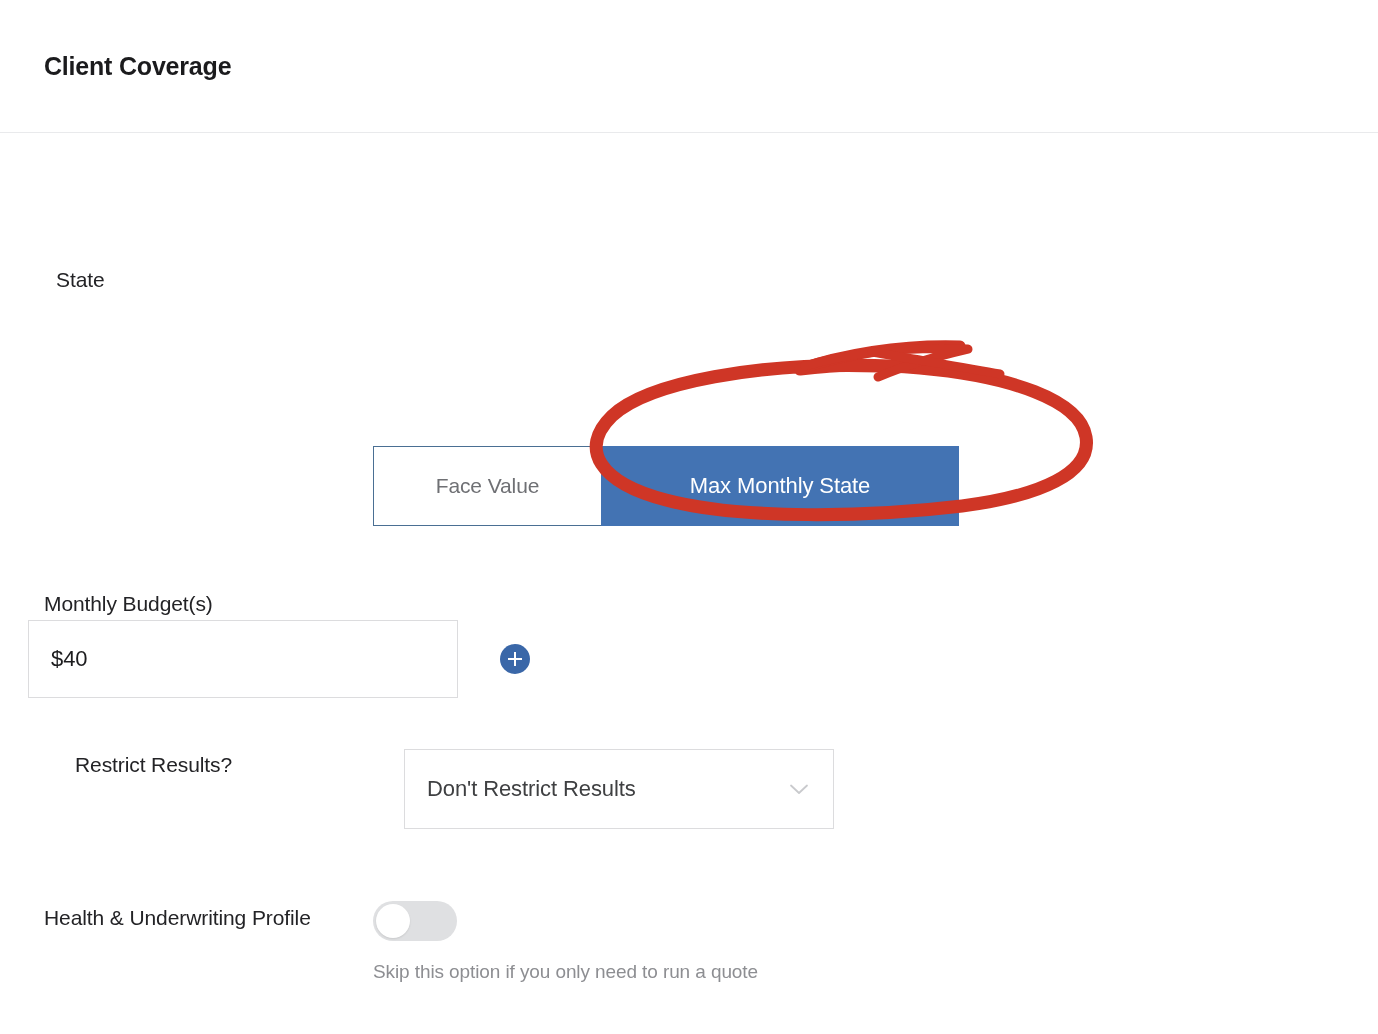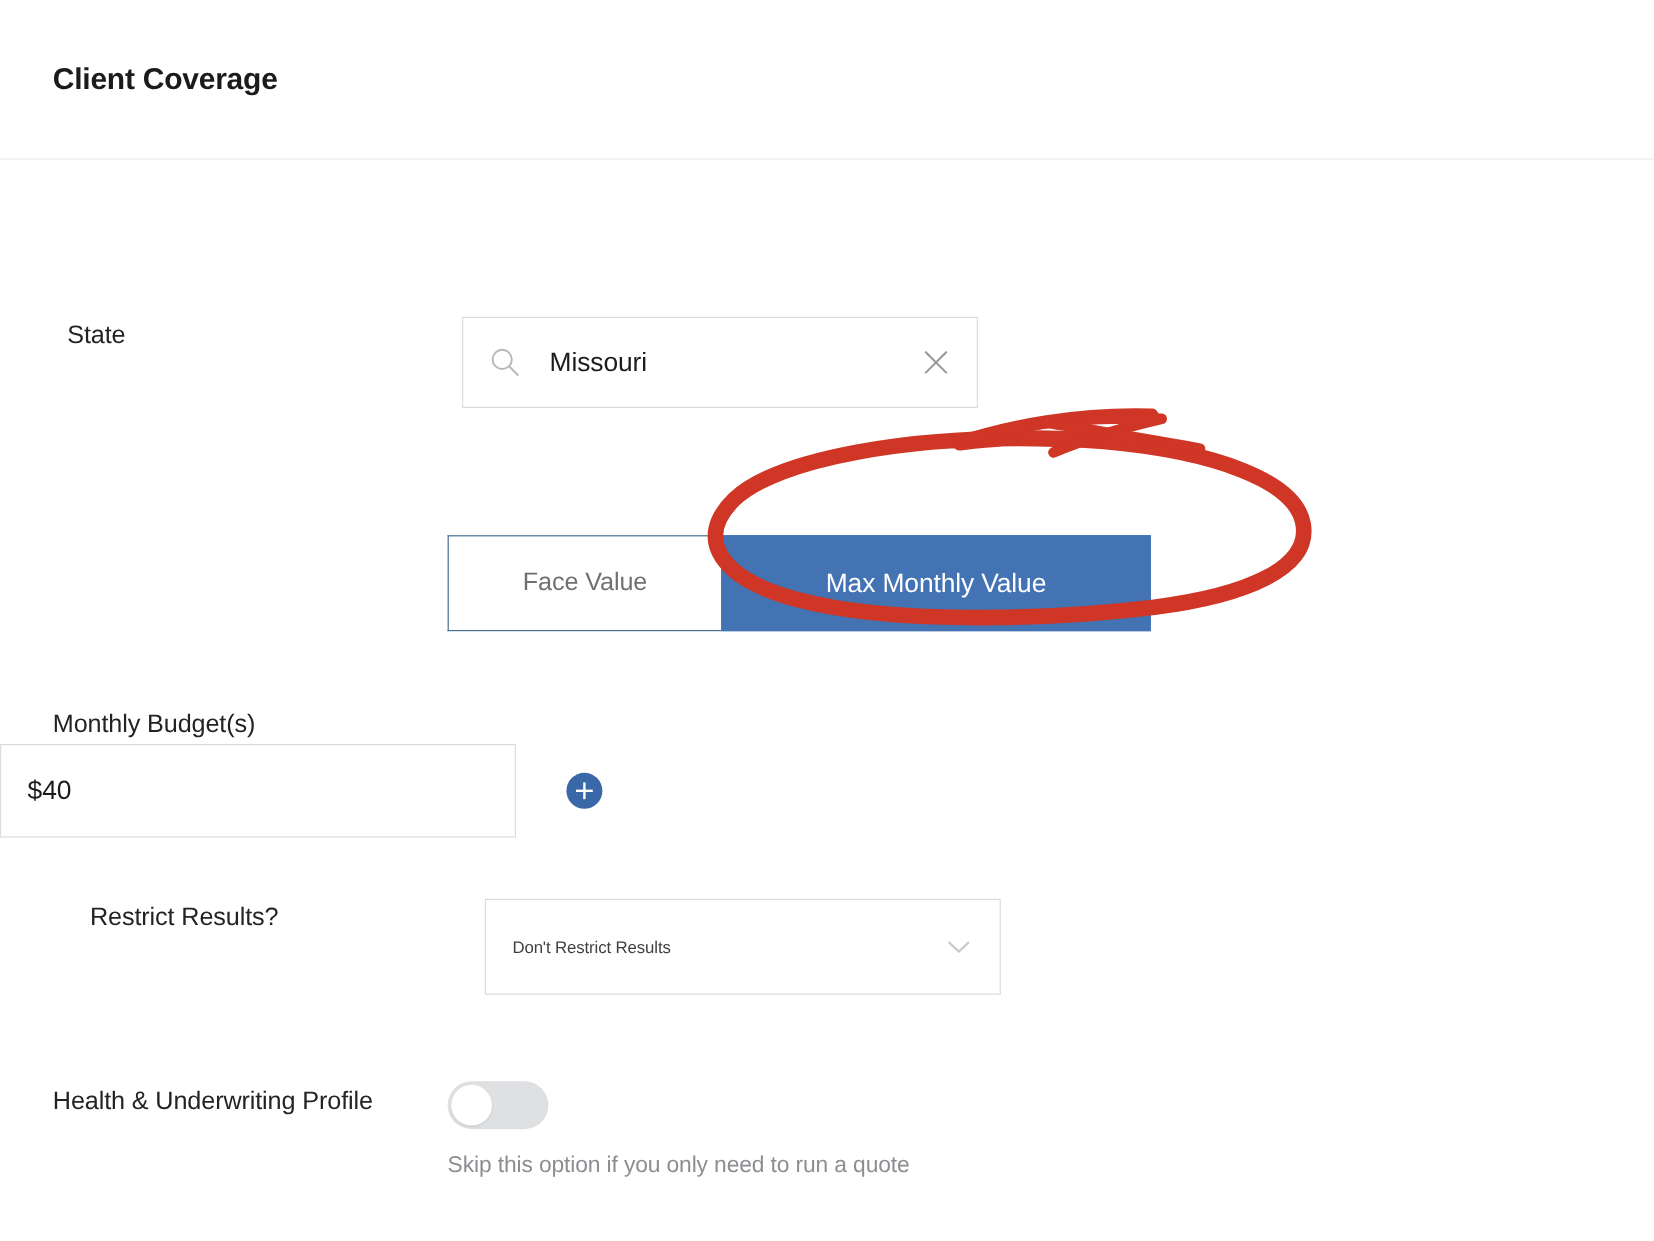--- a/index.html
+++ b/index.html
@@ -113,21 +113,21 @@
   .seg-btn.first { width: 228px; border-right: none; }
   .seg-btn.active {
     background: #4373b3;
     border-color: #4373b3;
     color: #ffffff;
     width: 358px;
     font-size: 22px;
   }
 
   
-  .budget-wrap { display: flex; align-items: center; }
+  .budget-wrap { display: flex; align-items: center; padding-left: 28px; }
   .text-box {
     width: 430px;
     height: 78px;
     box-sizing: border-box;
     border: 1px solid #dcdcde;
     background: #fff;
     display: flex;
     align-items: center;
     padding: 0 22px;
     font-size: 22px;
@@ -161,21 +161,21 @@
     box-sizing: border-box;
     border: 1px solid #dcdcde;
     background: #fff;
     display: flex;
     align-items: center;
     padding: 0 22px;
     cursor: pointer;
   }
   .select-value {
     flex: 1 1 auto;
-    font-size: 14px;
+    font-size: 22px;
     color: #3f4042;
     letter-spacing: -0.1px;
   }
   .chevron-icon { width: 24px; height: 24px; flex: 0 0 24px; }
 
   
   .switch {
     width: 84px;
     height: 40px;
     border-radius: 20px;
@@ -215,45 +215,28 @@
 <body>
 
 <div class="page-header">
   <div class="page-title">Client Coverage</div>
 </div>
 
 <div class="form-body">
 
   <div class="form-row" style="top:131px;margin-left:12px;">
     <div class="field-label">State</div>
-    <div class="field-control">
-      <div class="search-box">
-        <span class="search-icon">
-          <svg width="26" height="26" viewBox="0 0 26 26">
-            <circle cx="10.5" cy="10.5" r="8" fill="none" stroke="#b7b8bb" stroke-width="1.6"></circle>
-            <line x1="16.4" y1="16.4" x2="23.5" y2="23.5" stroke="#b7b8bb" stroke-width="1.6" stroke-linecap="round"></line>
-          </svg>
-        </span>
-        <span class="search-value" title="Search state">Missouri</span>
-        <span class="clear-icon">
-          <svg width="24" height="24" viewBox="0 0 24 24">
-            <line x1="3.5" y1="3.5" x2="20.5" y2="20.5" stroke="#96979b" stroke-width="1.7" stroke-linecap="round"></line>
-            <line x1="20.5" y1="3.5" x2="3.5" y2="20.5" stroke="#96979b" stroke-width="1.7" stroke-linecap="round"></line>
-          </svg>
-        </span>
-      </div>
-    </div>
   </div>
 
   <div class="form-row" style="top:313px;">
     <div class="field-label"></div>
     <div class="field-control">
       <div class="segmented">
         <button class="seg-btn first">Face Value</button>
-        <button class="seg-btn active">Max Monthly Value</button>
+        <button class="seg-btn active">Max Monthly State</button>
       </div>
     </div>
   </div>
 
   <div class="form-row" style="top:455px;flex-direction:column;">
     <div class="field-label">Monthly Budget(s)</div>
     <div class="field-control">
       <div class="budget-wrap">
         <div class="text-box" title="$0">$40</div>
         <button class="add-btn"></button>

